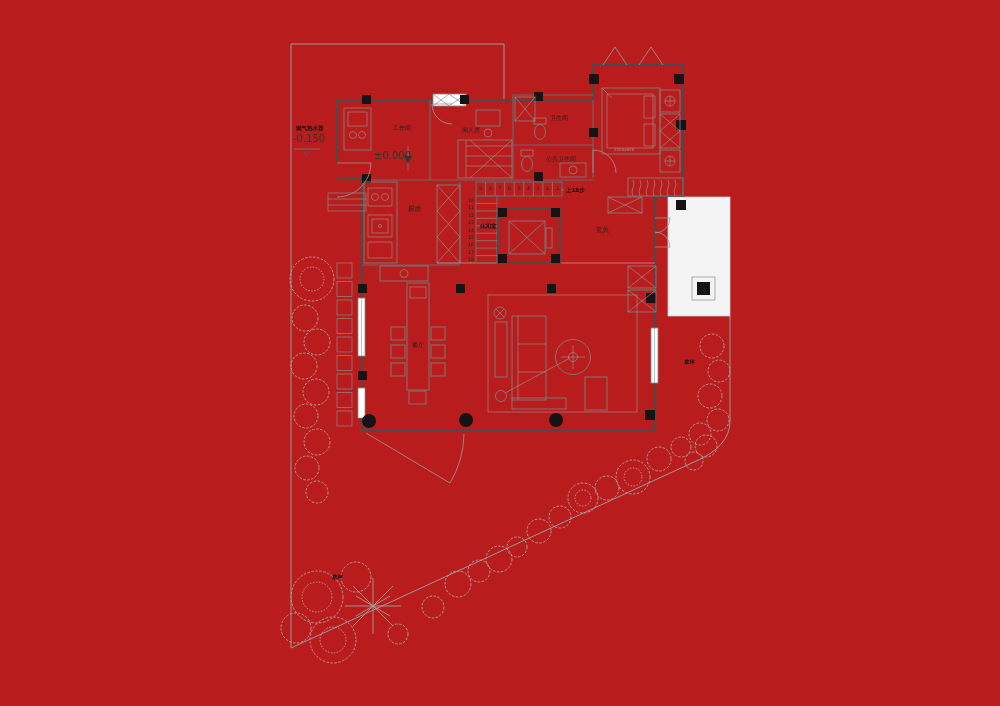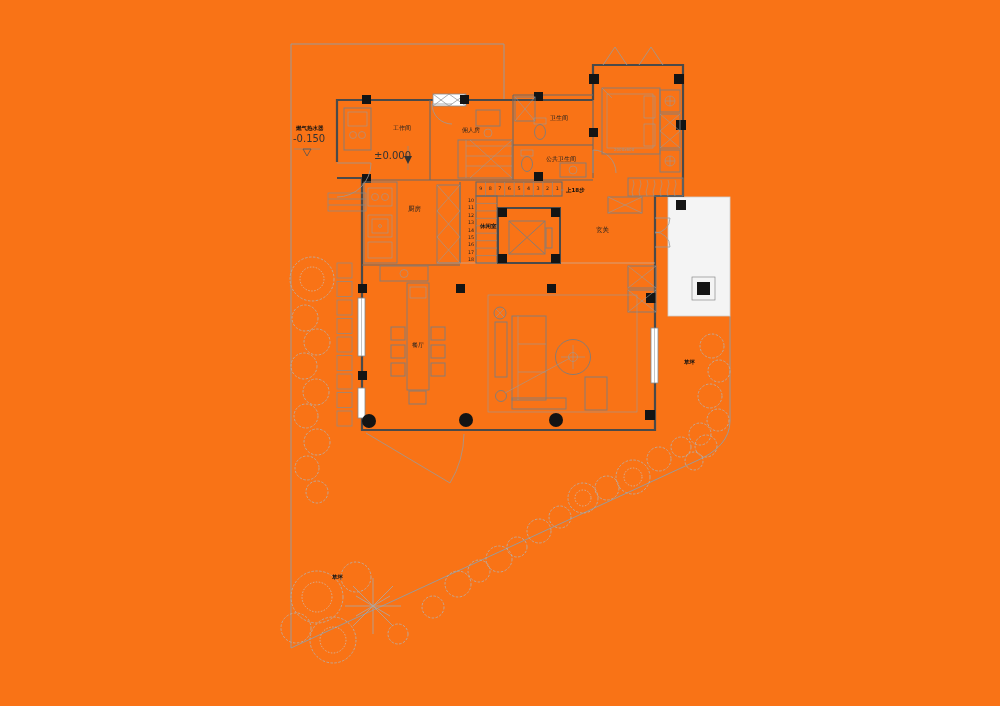--- a/index.html
+++ b/index.html
@@ -1,16 +1,16 @@
 <!DOCTYPE html>
 <html><head>
 <meta charset="utf-8">
 <style>
   html,body{margin:0;padding:0;background:#fff;}
-  .stage{position:relative;width:1000px;height:706px;background:#f97316;overflow:hidden;
+  .stage{position:relative;width:1000px;height:706px;background:#b91c1c;overflow:hidden;
          font-family:"DejaVu Sans","Liberation Sans",sans-serif;}
   svg{display:block}
   
   .site{fill:none;stroke:#9a9a9a;stroke-width:1;}
   .wallx{fill:none;stroke:#4a4a4a;stroke-width:2.2;}
   .walli{fill:none;stroke:#6a6a6a;stroke-width:1.1;}
   .thin{fill:none;stroke:#8a8a8a;stroke-width:.7;}
   .vthin{fill:none;stroke:#c0c0c0;stroke-width:.6;}
   .furn{fill:none;stroke:#7d7d7d;stroke-width:.9;}
   .fthin{fill:none;stroke:#9a9a9a;stroke-width:.6;}

